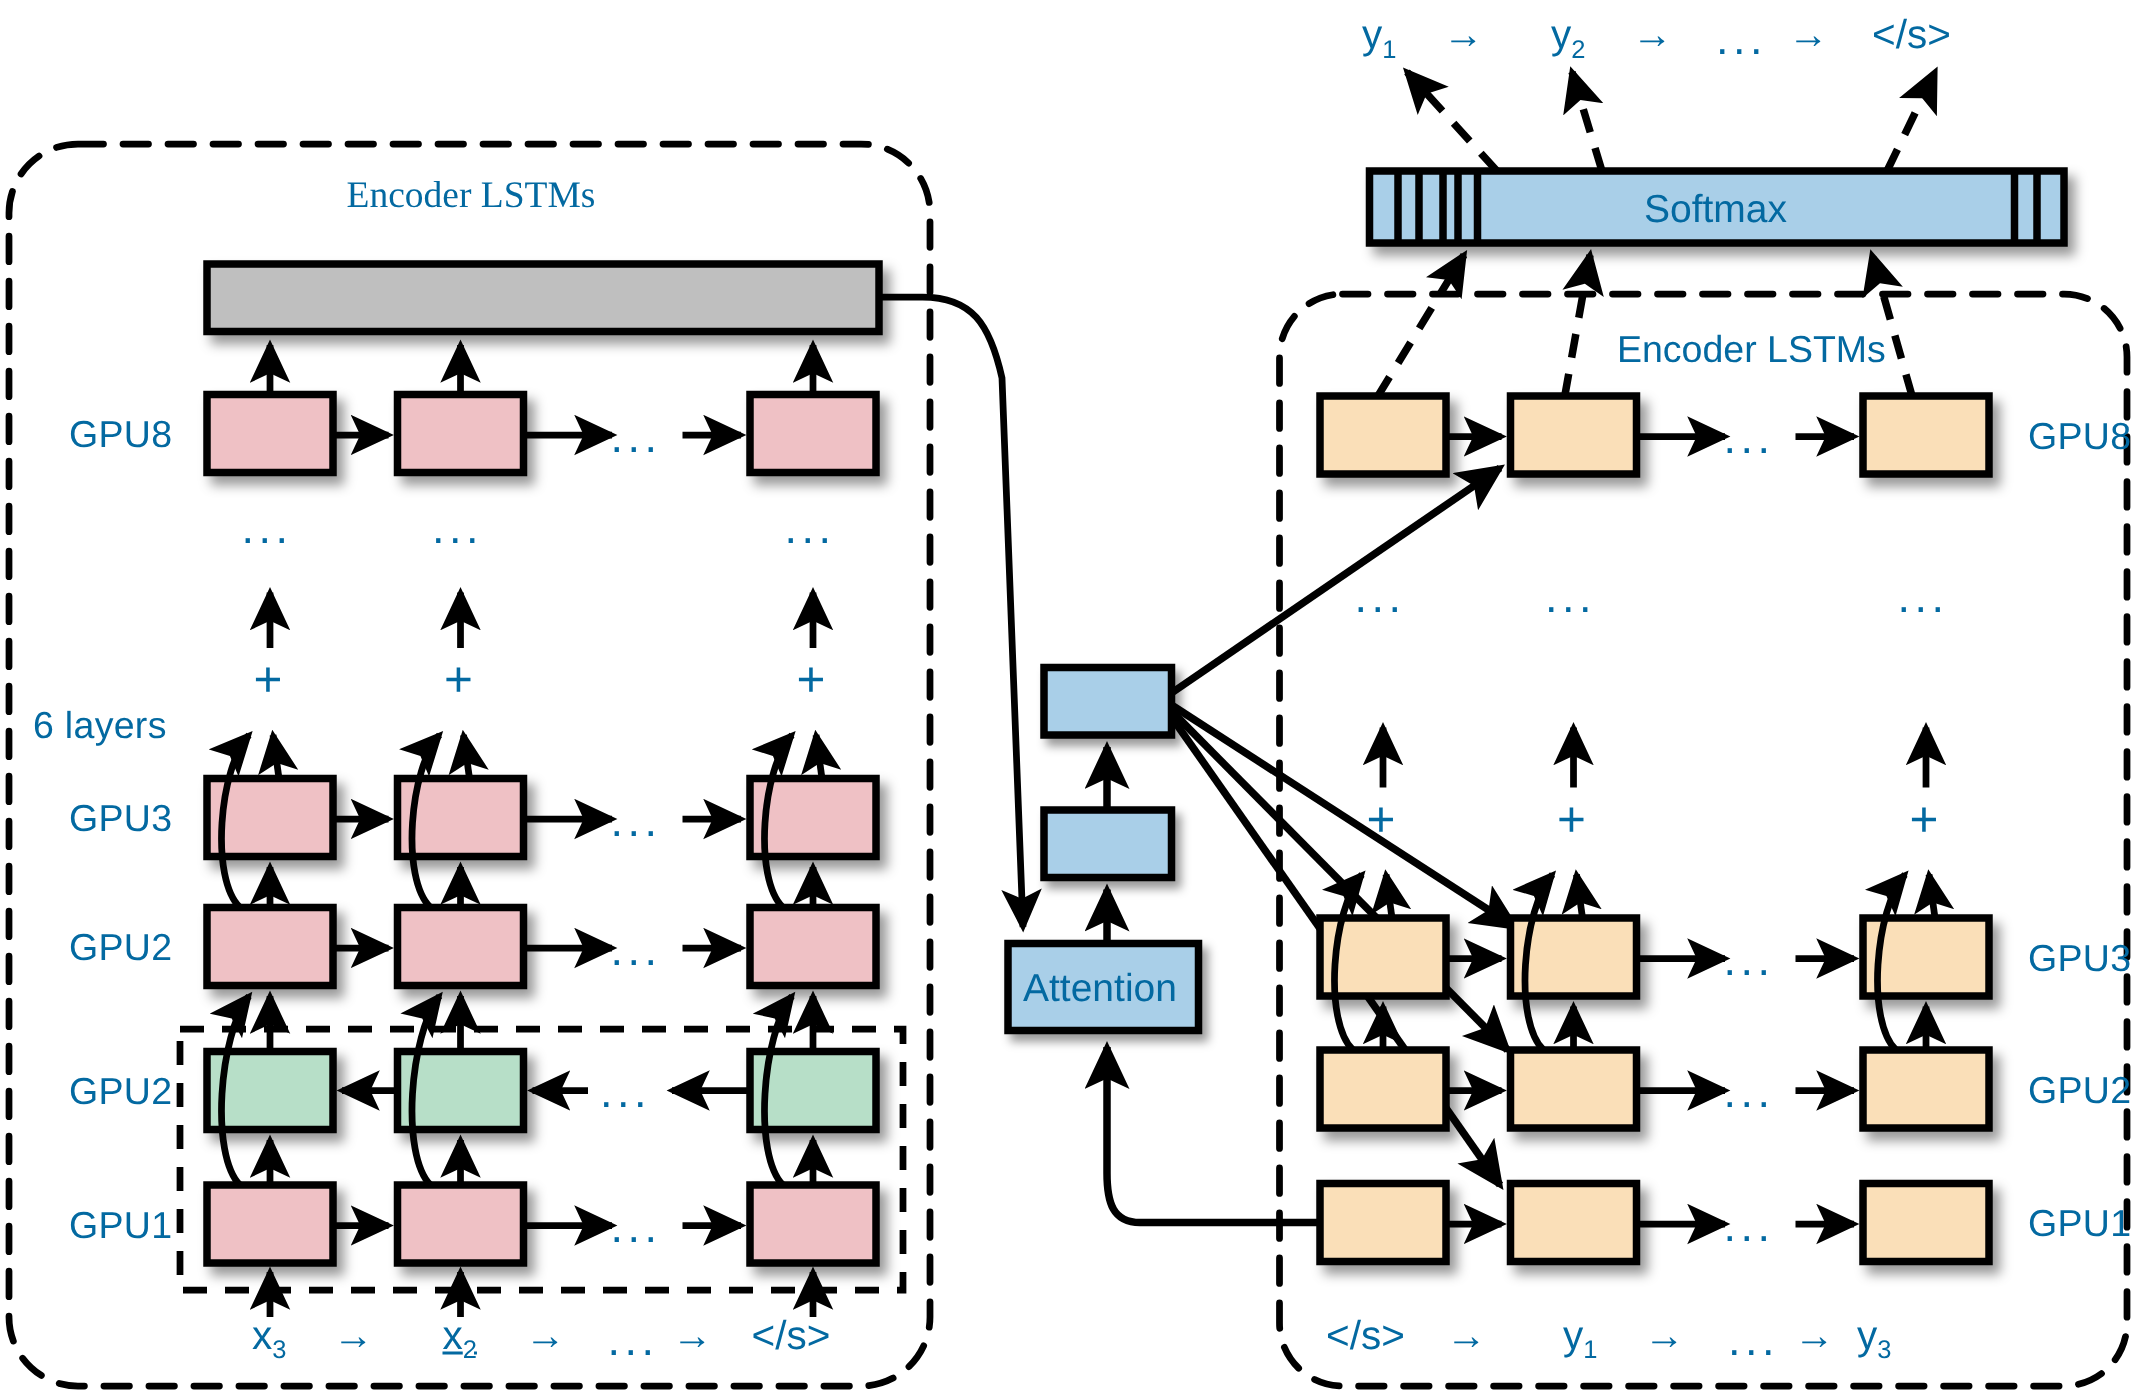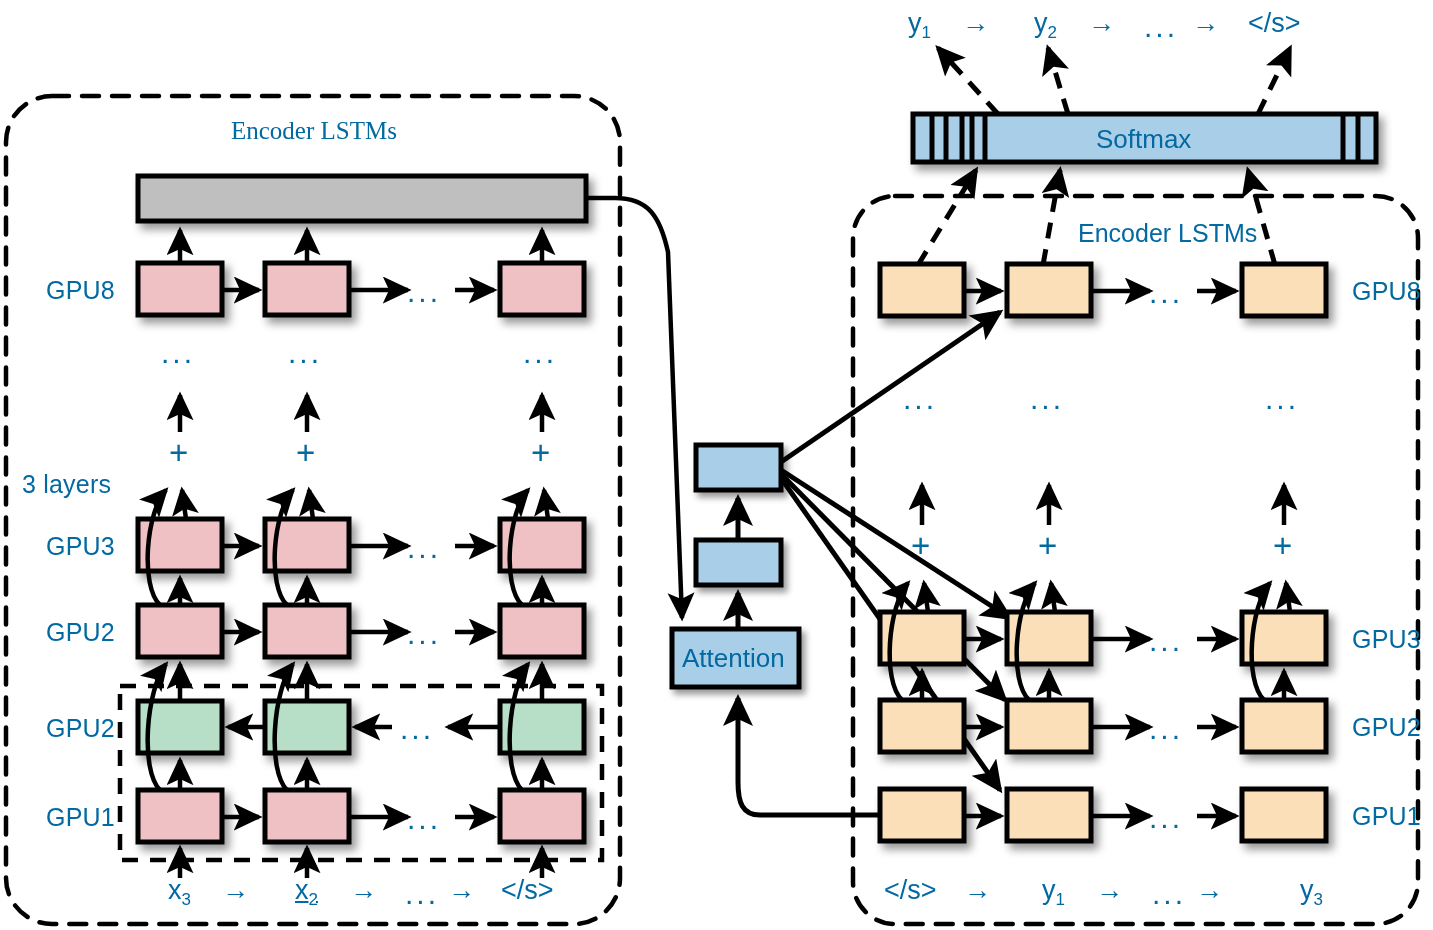--- a/index.html
+++ b/index.html
@@ -266,21 +266,21 @@
     <line x1="1290" y1="612" x2="1286" y2="583" marker-end="url(#ah)"></line>
   </g>
 
   <g stroke="#000" stroke-width="4.5" fill="none" marker-end="url(#ah)"></g>
 </svg>
 
 <div class="lbl title-label" style="left:231px;top:117px;font-family:Liberation Serif, serif;">Encoder LSTMs</div>
 <div class="lbl title-label" style="left:1078px;top:219px;">Encoder LSTMs</div>
 
 <div class="lbl gpu-label" style="left:46px;top:276px;">GPU8</div>
-<div class="lbl gpu-label" style="left:22px;top:470px;">3 layers</div>
+<div class="lbl gpu-label" style="left:22px;top:470px;">6 layers</div>
 <div class="lbl gpu-label" style="left:46px;top:532px;">GPU3</div>
 <div class="lbl gpu-label" style="left:46px;top:618px;">GPU2</div>
 <div class="lbl gpu-label" style="left:46px;top:714px;">GPU2</div>
 <div class="lbl gpu-label" style="left:46px;top:803px;">GPU1</div>
 
 <div class="lbl gpu-label" style="left:1352px;top:277px;">GPU8</div>
 <div class="lbl gpu-label" style="left:1352px;top:625px;">GPU3</div>
 <div class="lbl gpu-label" style="left:1352px;top:713px;">GPU2</div>
 <div class="lbl gpu-label" style="left:1352px;top:802px;">GPU1</div>
 
@@ -340,17 +340,17 @@
 <div class="lbl dots" style="left:1149px;top:801px;">...</div>
 
 <div class="lbl token" style="left:884px;top:875px;">&lt;/s&gt;</div>
 <div class="lbl token" style="left:964px;top:875px;">→</div>
 <div class="lbl token" style="left:1042px;top:875px;">
   <span>y</span><sub>1</sub>
 </div>
 <div class="lbl token" style="left:1096px;top:875px;">→</div>
 <div class="lbl dots" style="left:1152px;top:877px;">...</div>
 <div class="lbl token" style="left:1196px;top:875px;">→</div>
-<div class="lbl token" style="left:1300px;top:875px;">
+<div class="lbl token" style="left:1238px;top:875px;">
   <span>y</span><sub>3</sub>
 </div>
 
 </div>
 
 </body></html>

